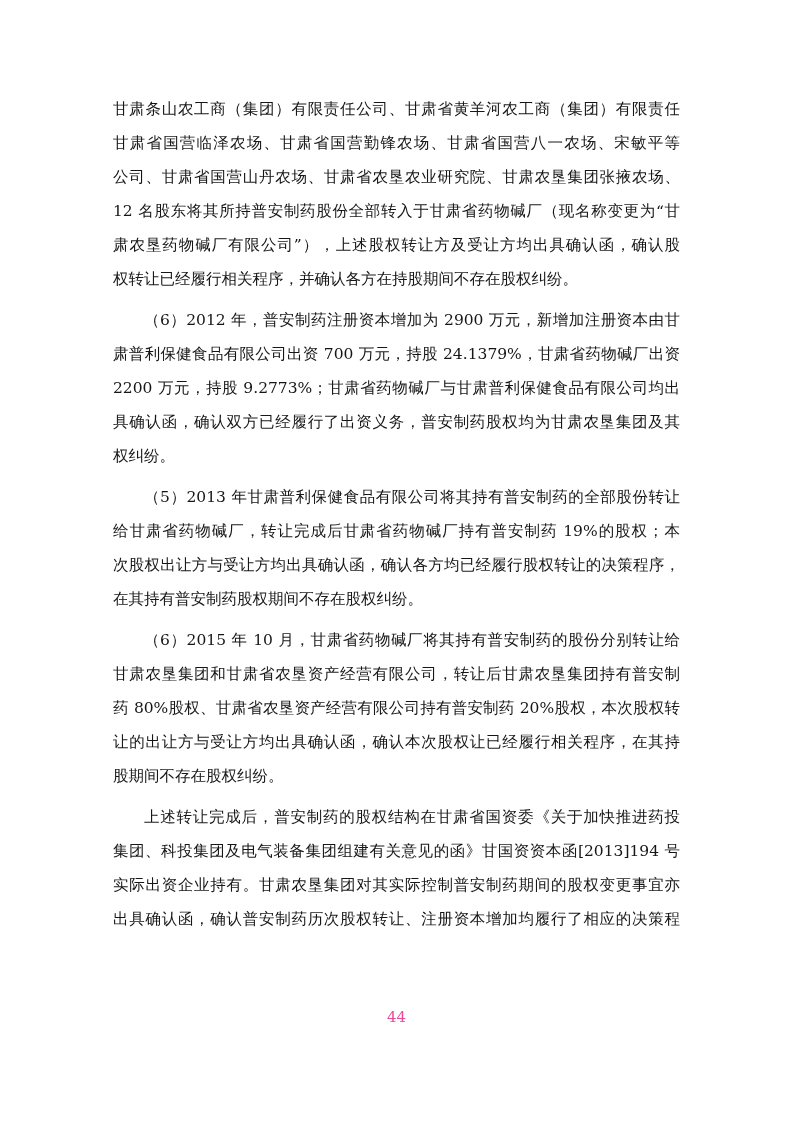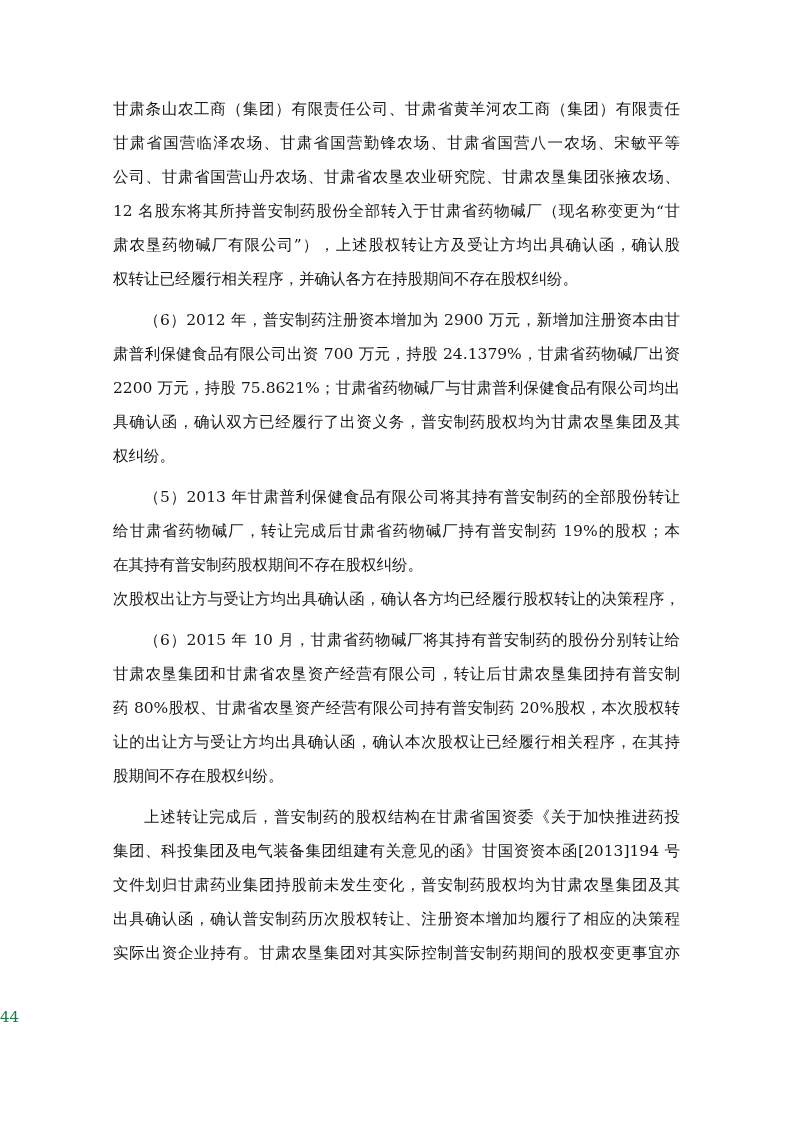--- a/index.html
+++ b/index.html
@@ -31,67 +31,67 @@
   .line.pl {               
     text-align-last:left;
   }
   .line.ind {              
     text-indent:2em;
   }
   .page-number {
     position:absolute;
     top:1005px; left:0;
     width:100%;
+    text-align:center;
     font-size:15px;
     line-height:24px;
-    color:#15803d;
+    color:#ec4899;
   }
 </style>
 </head>
 <body>
 
 <div class="page">
   <div class="text-block">
 
     <div class="para">
       <div class="line">甘肃条山农工商（集团）有限责任公司、甘肃省黄羊河农工商（集团）有限责任</div>
       <div class="line">甘肃省国营临泽农场、甘肃省国营勤锋农场、甘肃省国营八一农场、宋敏平等</div>
       <div class="line">公司、甘肃省国营山丹农场、甘肃省农垦农业研究院、甘肃农垦集团张掖农场、</div>
       <div class="line">12 名股东将其所持普安制药股份全部转入于甘肃省药物碱厂（现名称变更为“甘</div>
       <div class="line">肃农垦药物碱厂有限公司”），上述股权转让方及受让方均出具确认函，确认股</div>
       <div class="line pl">权转让已经履行相关程序，并确认各方在持股期间不存在股权纠纷。</div>
     </div>
 
     <div class="para">
       <div class="line ind">（6）2012 年，普安制药注册资本增加为 2900 万元，新增加注册资本由甘</div>
       <div class="line">肃普利保健食品有限公司出资 700 万元，持股 24.1379%，甘肃省药物碱厂出资</div>
-      <div class="line">2200 万元，持股 75.8621%；甘肃省药物碱厂与甘肃普利保健食品有限公司均出</div>
+      <div class="line">2200 万元，持股 9.2773%；甘肃省药物碱厂与甘肃普利保健食品有限公司均出</div>
       <div class="line">具确认函，确认双方已经履行了出资义务，普安制药股权均为甘肃农垦集团及其</div>
       <div class="line pl">权纠纷。</div>
     </div>
 
     <div class="para">
       <div class="line ind">（5）2013 年甘肃普利保健食品有限公司将其持有普安制药的全部股份转让</div>
       <div class="line">给甘肃省药物碱厂，转让完成后甘肃省药物碱厂持有普安制药 19%的股权；本</div>
+      <div class="line">次股权出让方与受让方均出具确认函，确认各方均已经履行股权转让的决策程序，</div>
       <div class="line pl">在其持有普安制药股权期间不存在股权纠纷。</div>
-      <div class="line">次股权出让方与受让方均出具确认函，确认各方均已经履行股权转让的决策程序，</div>
     </div>
 
     <div class="para">
       <div class="line ind">（6）2015 年 10 月，甘肃省药物碱厂将其持有普安制药的股份分别转让给</div>
       <div class="line">甘肃农垦集团和甘肃省农垦资产经营有限公司，转让后甘肃农垦集团持有普安制</div>
       <div class="line">药 80%股权、甘肃省农垦资产经营有限公司持有普安制药 20%股权，本次股权转</div>
       <div class="line">让的出让方与受让方均出具确认函，确认本次股权让已经履行相关程序，在其持</div>
       <div class="line pl">股期间不存在股权纠纷。</div>
     </div>
 
     <div class="para">
       <div class="line ind">上述转让完成后，普安制药的股权结构在甘肃省国资委《关于加快推进药投</div>
       <div class="line">集团、科投集团及电气装备集团组建有关意见的函》甘国资资本函[2013]194 号</div>
-      <div class="line">文件划归甘肃药业集团持股前未发生变化，普安制药股权均为甘肃农垦集团及其</div>
+      <div class="line">实际出资企业持有。甘肃农垦集团对其实际控制普安制药期间的股权变更事宜亦</div>
       <div class="line">出具确认函，确认普安制药历次股权转让、注册资本增加均履行了相应的决策程</div>
-      <div class="line">实际出资企业持有。甘肃农垦集团对其实际控制普安制药期间的股权变更事宜亦</div>
     </div>
 
   </div>
 
   <div class="page-number">44</div>
 </div>
 
 </body></html>

